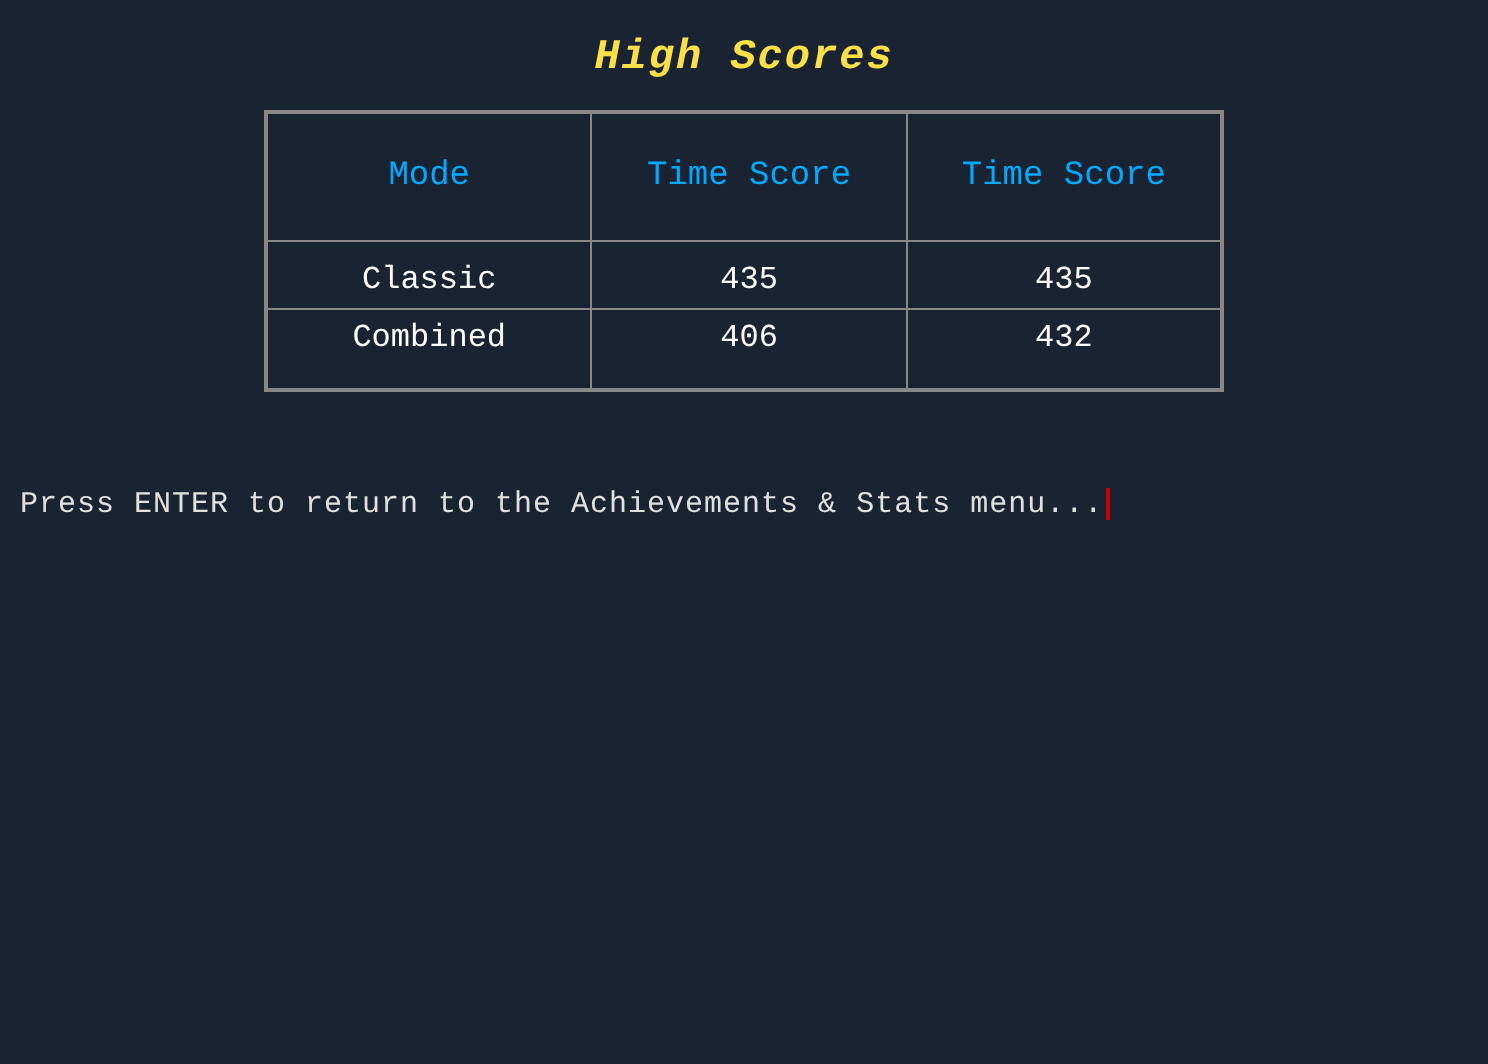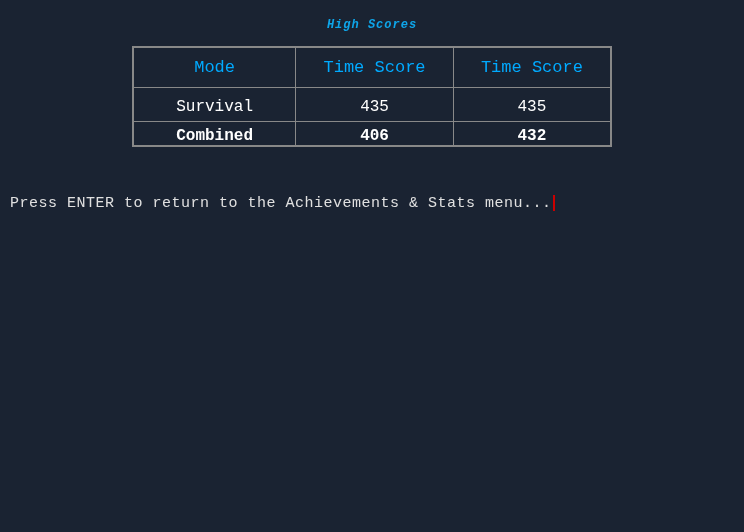--- a/index.html
+++ b/index.html
@@ -16,22 +16,22 @@
       color: #ffffff;
       overflow: hidden;
       display: flex;
       flex-direction: column;
       align-items: center;
       padding-top: 18px;
     }
 
     .page-title {
       font-style: italic;
-      font-size: 12px;
-      color: #0ea5e9;
+      font-size: 21px;
+      color: #fde047;
       margin-bottom: 14px;
       letter-spacing: 1px;
     }
 
     .score-table {
       border-collapse: collapse;
       border: 2px solid #888;
       width: 480px;
     }
 
@@ -40,36 +40,35 @@
       padding: 8px 20px;
       text-align: center;
       font-family: 'Courier New', Courier, monospace;
       font-size: 16px;
     }
 
     .score-table thead th {
       color: #00aaff;
       font-weight: normal;
       font-size: 17px;
-      padding: 10px 20px;
+      padding: 22px 20px;
     }
 
     .score-table tbody td {
       color: #ffffff;
       font-size: 16px;
       padding: 5px 20px;
     }
 
     .score-table tbody tr:first-child td {
       padding-top: 10px;
     }
 
     .score-table tbody tr:last-child td {
-      padding-bottom: 0;
-      font-weight: bold;
+      padding-bottom: 16px;
     }
 
     .col-mode {
       width: 160px;
     }
 
     .col-last {
       width: 155px;
     }
 
@@ -103,21 +102,21 @@
 <table class="score-table">
   <thead>
     <tr>
       <th class="col-mode">Mode</th>
       <th class="col-last">Time Score</th>
       <th class="col-high">Time Score</th>
     </tr>
   </thead>
   <tbody id="score-tbody">
   <tr>
-        <td>Survival</td>
+        <td>Classic</td>
         <td>435</td>
         <td>435</td>
       </tr>
       <tr>
         <td>Combined</td>
         <td>406</td>
         <td>432</td>
       </tr>
     </tbody>
 </table>

